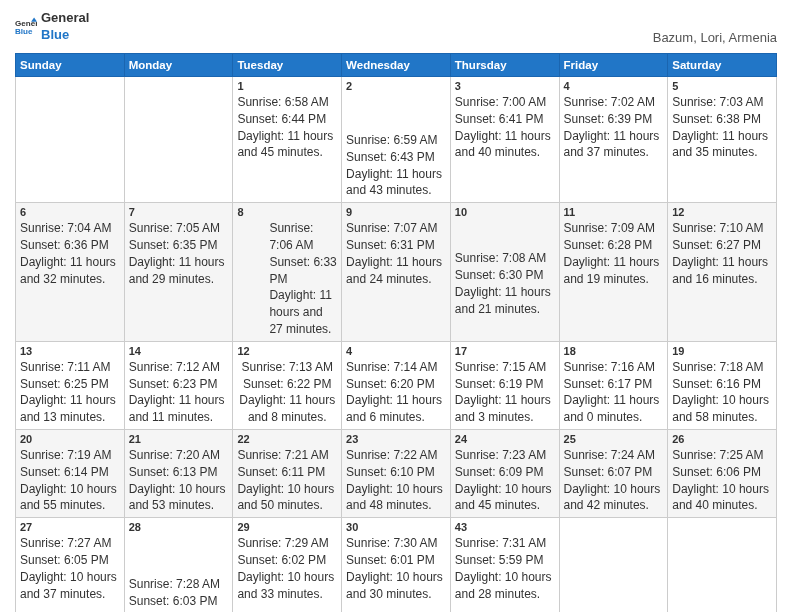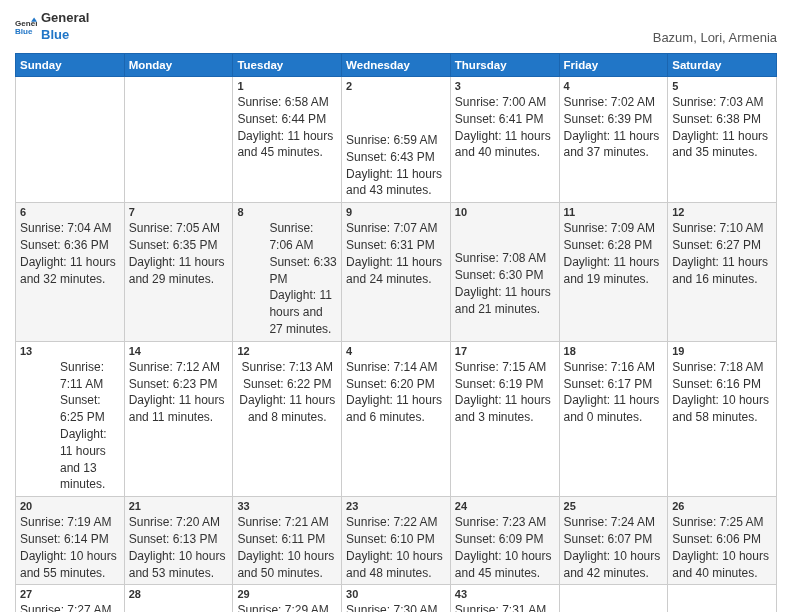--- a/index.html
+++ b/index.html
@@ -198,21 +198,21 @@
           <td>
             <span class="day-num">12</span>
             <div class="day-detail" style="white-space: pre-line;">Sunrise: 7:10 AM
 Sunset: 6:27 PM
 Daylight: 11 hours and 16 minutes.</div>
           </td>
         </tr>
         <tr>
           <td>
             <span class="day-num">13</span>
-            <div class="day-detail" style="white-space: pre-line; margin-left: 40px;">Sunrise: 7:11 AM
+            <div class="day-detail" style="white-space: pre-line;">Sunrise: 7:11 AM
 Sunset: 6:25 PM
 Daylight: 11 hours and 13 minutes.</div>
           </td>
           <td>
             <span class="day-num">14</span>
             <div class="day-detail" style="white-space: pre-line;">Sunrise: 7:12 AM
 Sunset: 6:23 PM
 Daylight: 11 hours and 11 minutes.</div>
           </td>
           <td>
@@ -253,21 +253,21 @@
 Sunset: 6:14 PM
 Daylight: 10 hours and 55 minutes.</div>
           </td>
           <td>
             <span class="day-num">21</span>
             <div class="day-detail" style="white-space: pre-line;">Sunrise: 7:20 AM
 Sunset: 6:13 PM
 Daylight: 10 hours and 53 minutes.</div>
           </td>
           <td>
-            <span class="day-num">33</span>
+            <span class="day-num">22</span>
             <div class="day-detail" style="white-space: pre-line;">Sunrise: 7:21 AM
 Sunset: 6:11 PM
 Daylight: 10 hours and 50 minutes.</div>
           </td>
           <td>
             <span class="day-num">23</span>
             <div class="day-detail" style="white-space: pre-line;">Sunrise: 7:22 AM
 Sunset: 6:10 PM
 Daylight: 10 hours and 48 minutes.</div>
           </td>

